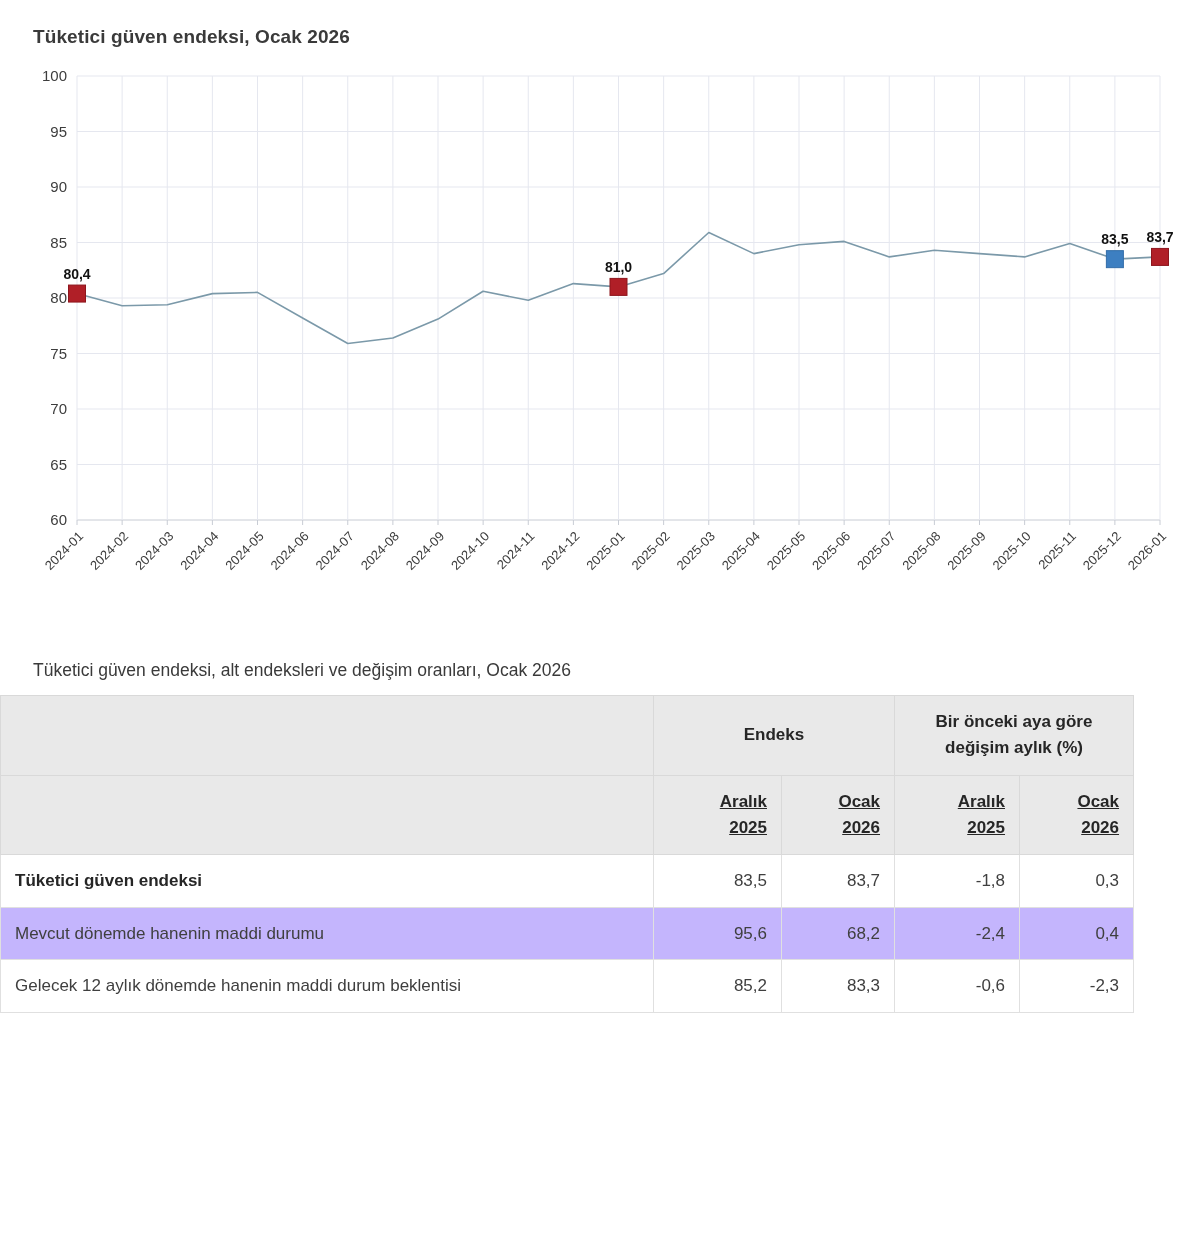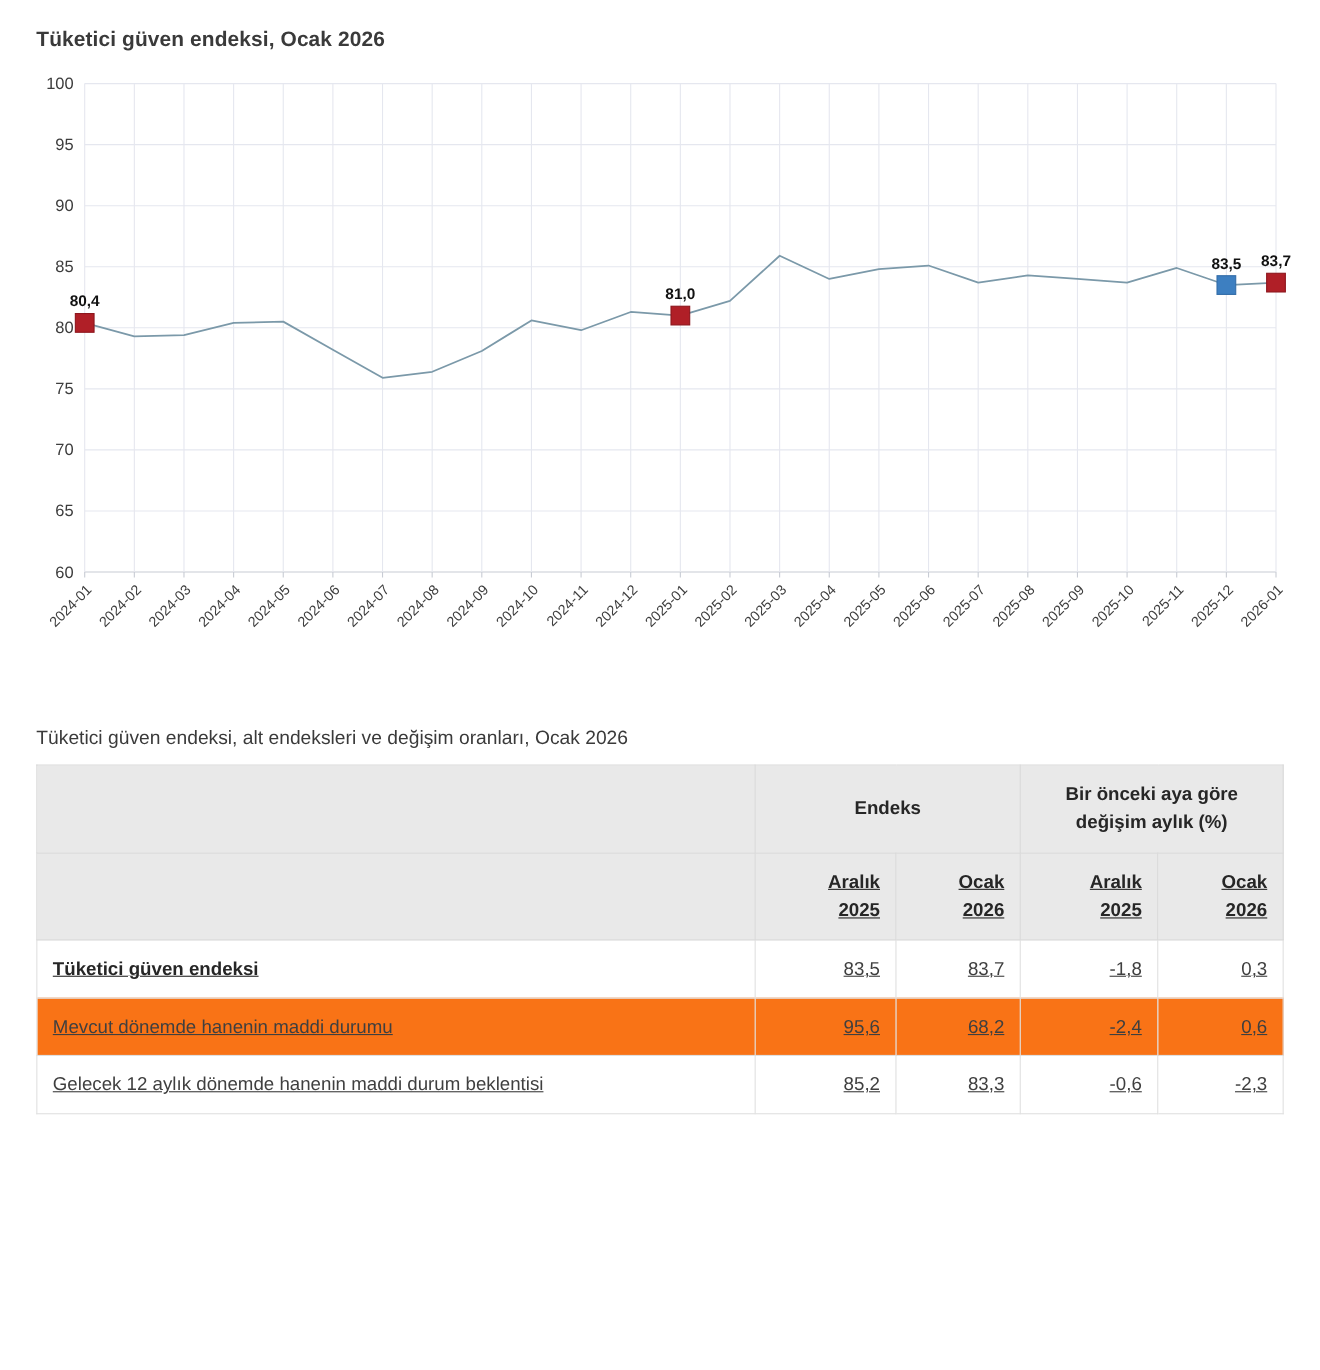--- a/index.html
+++ b/index.html
@@ -18,34 +18,34 @@
   svg.chart text.xlab { font-size:13px; }
   svg.chart text.pt-label { font-size:14px; font-weight:bold; fill:#111111; text-anchor:middle; }
 
   .table-title {
     margin:52px 0 14px 33px;
     font-size:17.5px; font-weight:normal; color:#3a3a3a;
   }
 
   table.idx {
     border-collapse:collapse; table-layout:fixed;
-    margin-left:33px; width:1133px;
+    width:1133px;
     font-size:17px; color:#3f3f3f;
   }
   table.idx th, table.idx td { border:1px solid #e0e0e0; }
   table.idx thead th {
     background:#e9e9e9; border:1px solid #d9d9d9;
     font-weight:bold; color:#262626;
     padding:13px 14px; line-height:1.55; font-size:17px;
   }
   th.group-head { text-align:center; }
   th.sub-head { text-align:right; }
   th.sub-head span { display:block;text-decoration:underline; }
-  tbody td { padding:13px 14px; line-height:1.5; background:#ffffff;text-decoration:underline; }
-  tbody tr.alt td { background:#f97316; }
+  tbody td { padding:13px 14px; line-height:1.5; background:#ffffff; }
+  tbody tr.alt td { background:#c4b5fd; }
   td.row-label { text-align:justify; }
   td.num { text-align:right; }
   tr.total td.row-label { font-weight:bold; color:#262626; }
 </style>
 </head>
 <body>
 
 <div class="page">
 
   <h1 class="chart-title">Tüketici güven endeksi, Ocak 2026</h1>
@@ -197,21 +197,21 @@
         <td class="num">83,5</td>
         <td class="num">83,7</td>
         <td class="num">-1,8</td>
         <td class="num">0,3</td>
       </tr>
       <tr class="alt">
         <td class="row-label">Mevcut dönemde hanenin maddi durumu</td>
         <td class="num">95,6</td>
         <td class="num">68,2</td>
         <td class="num">-2,4</td>
-        <td class="num">0,6</td>
+        <td class="num">0,4</td>
       </tr>
       <tr>
         <td class="row-label">Gelecek 12 aylık dönemde hanenin maddi durum beklentisi</td>
         <td class="num">85,2</td>
         <td class="num">83,3</td>
         <td class="num">-0,6</td>
         <td class="num">-2,3</td>
       </tr>
     </tbody>
   </table>

